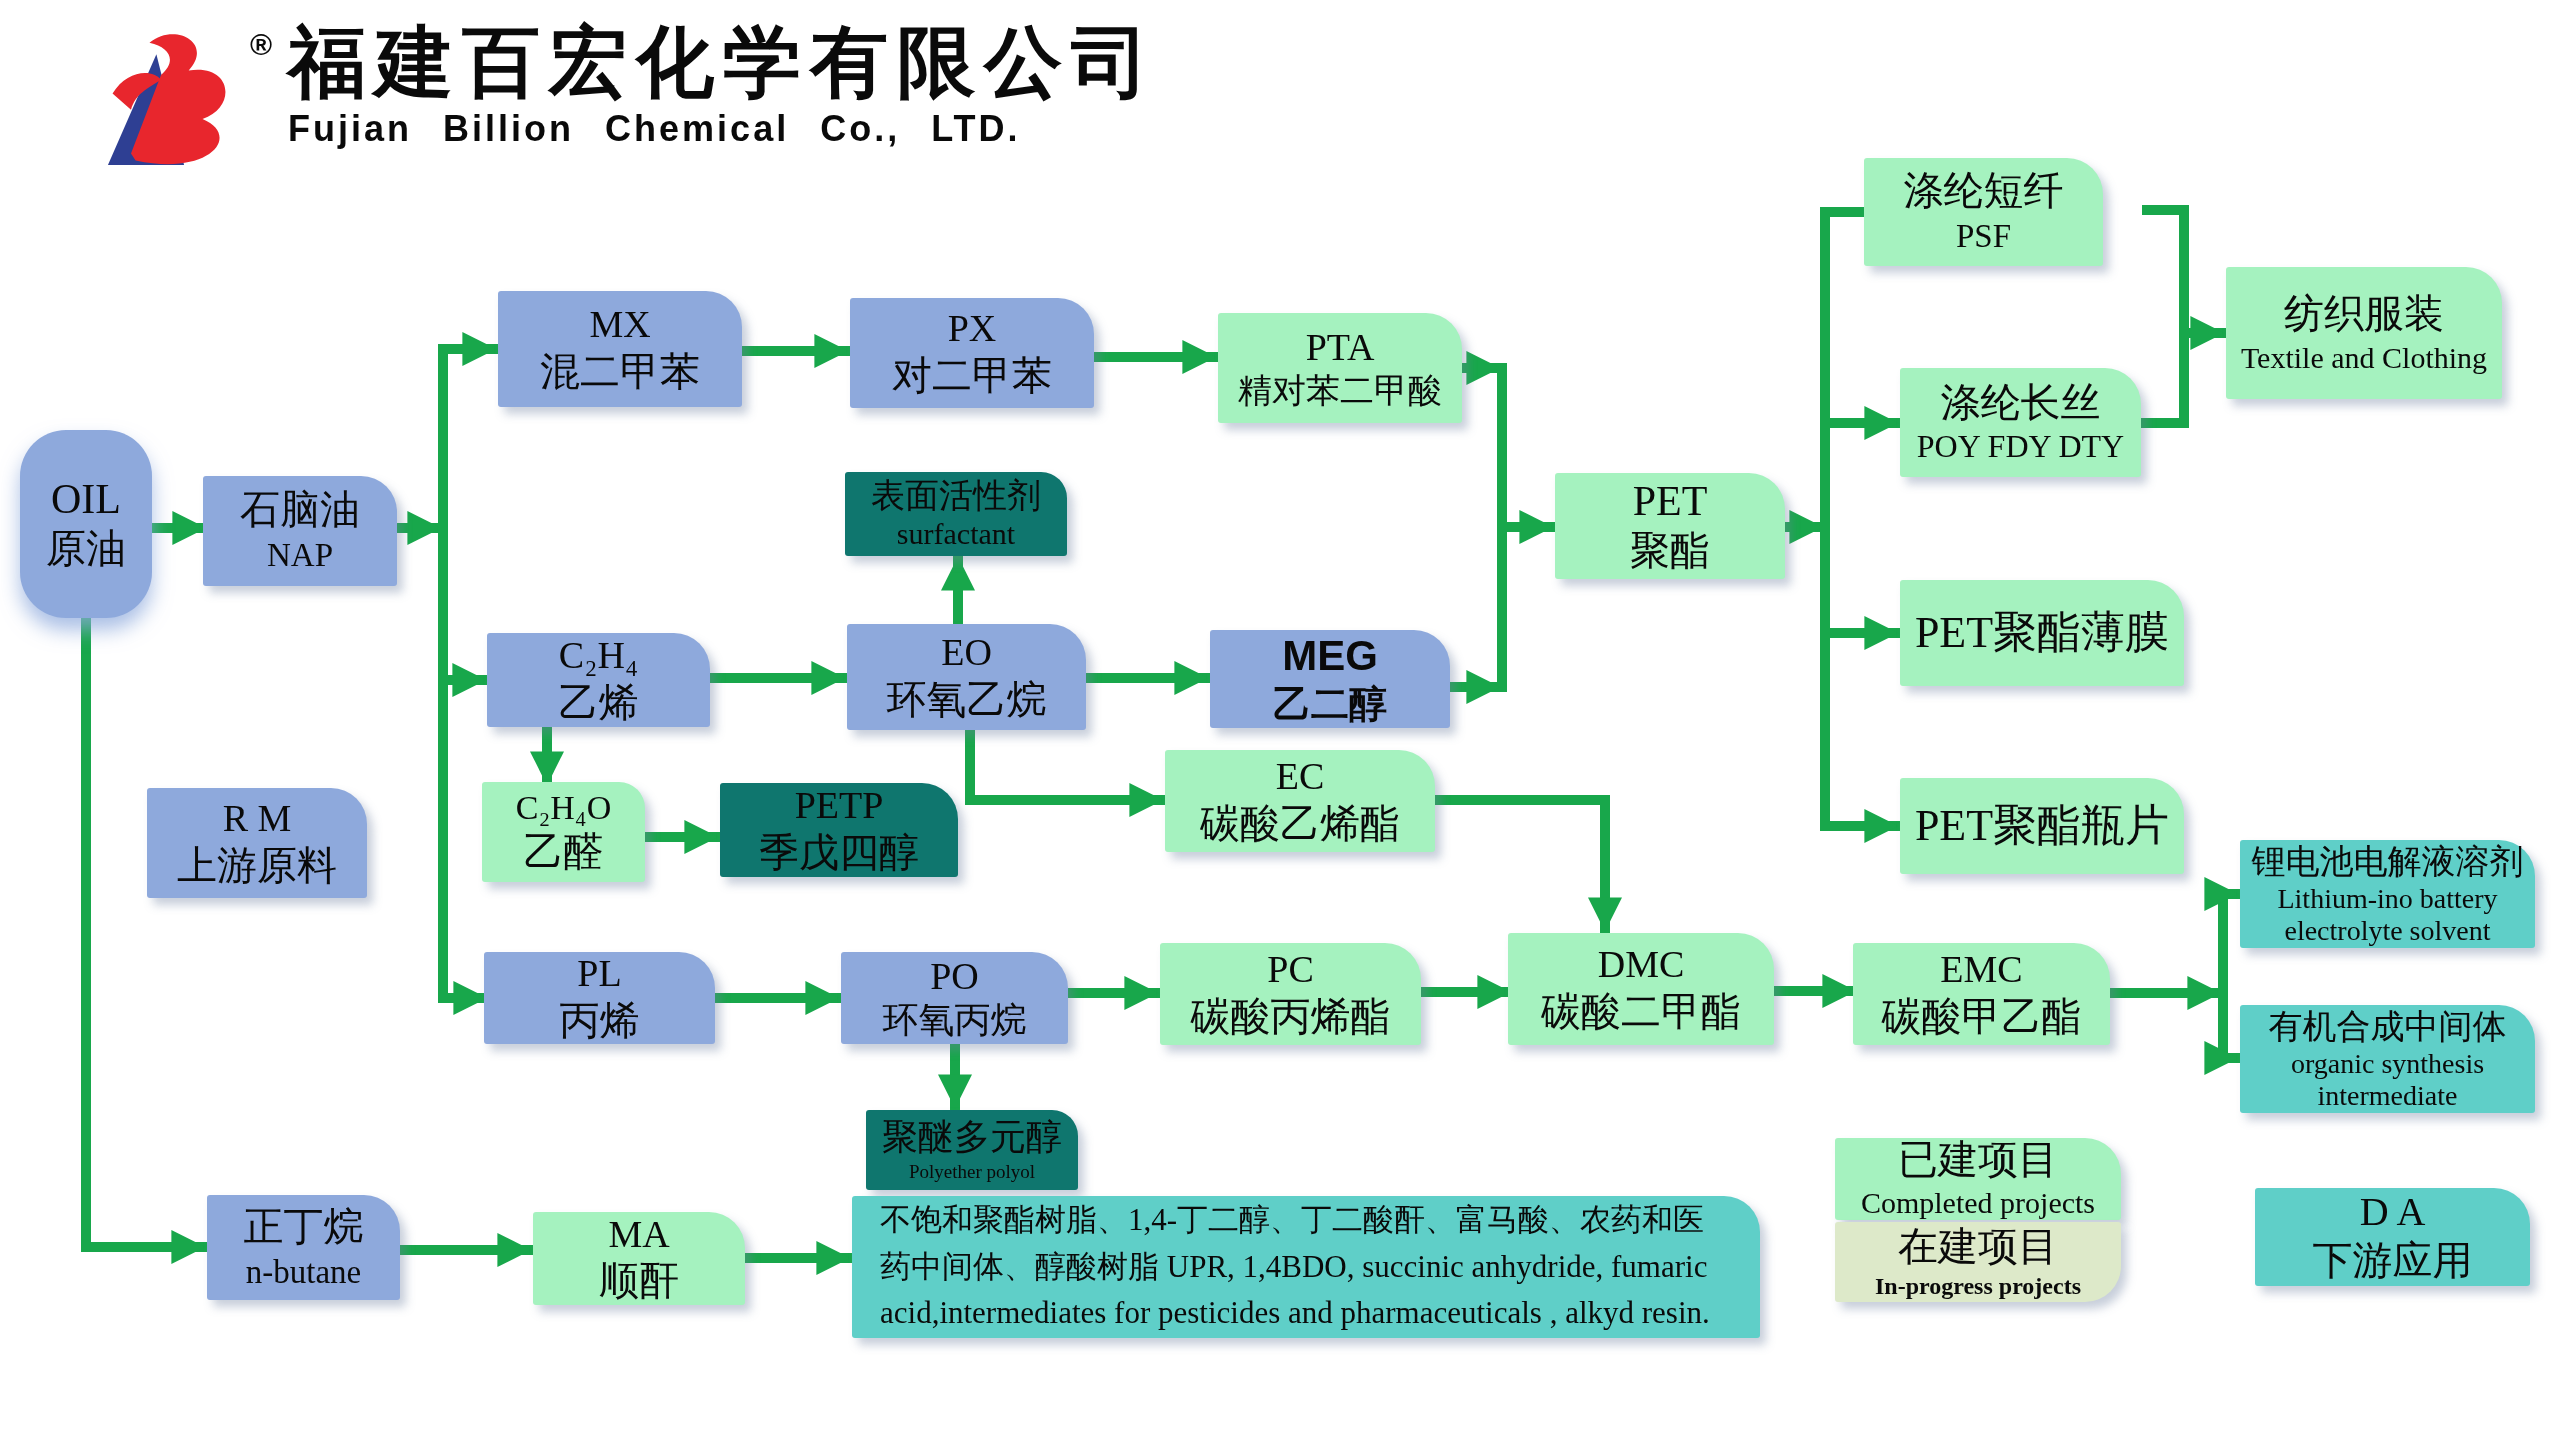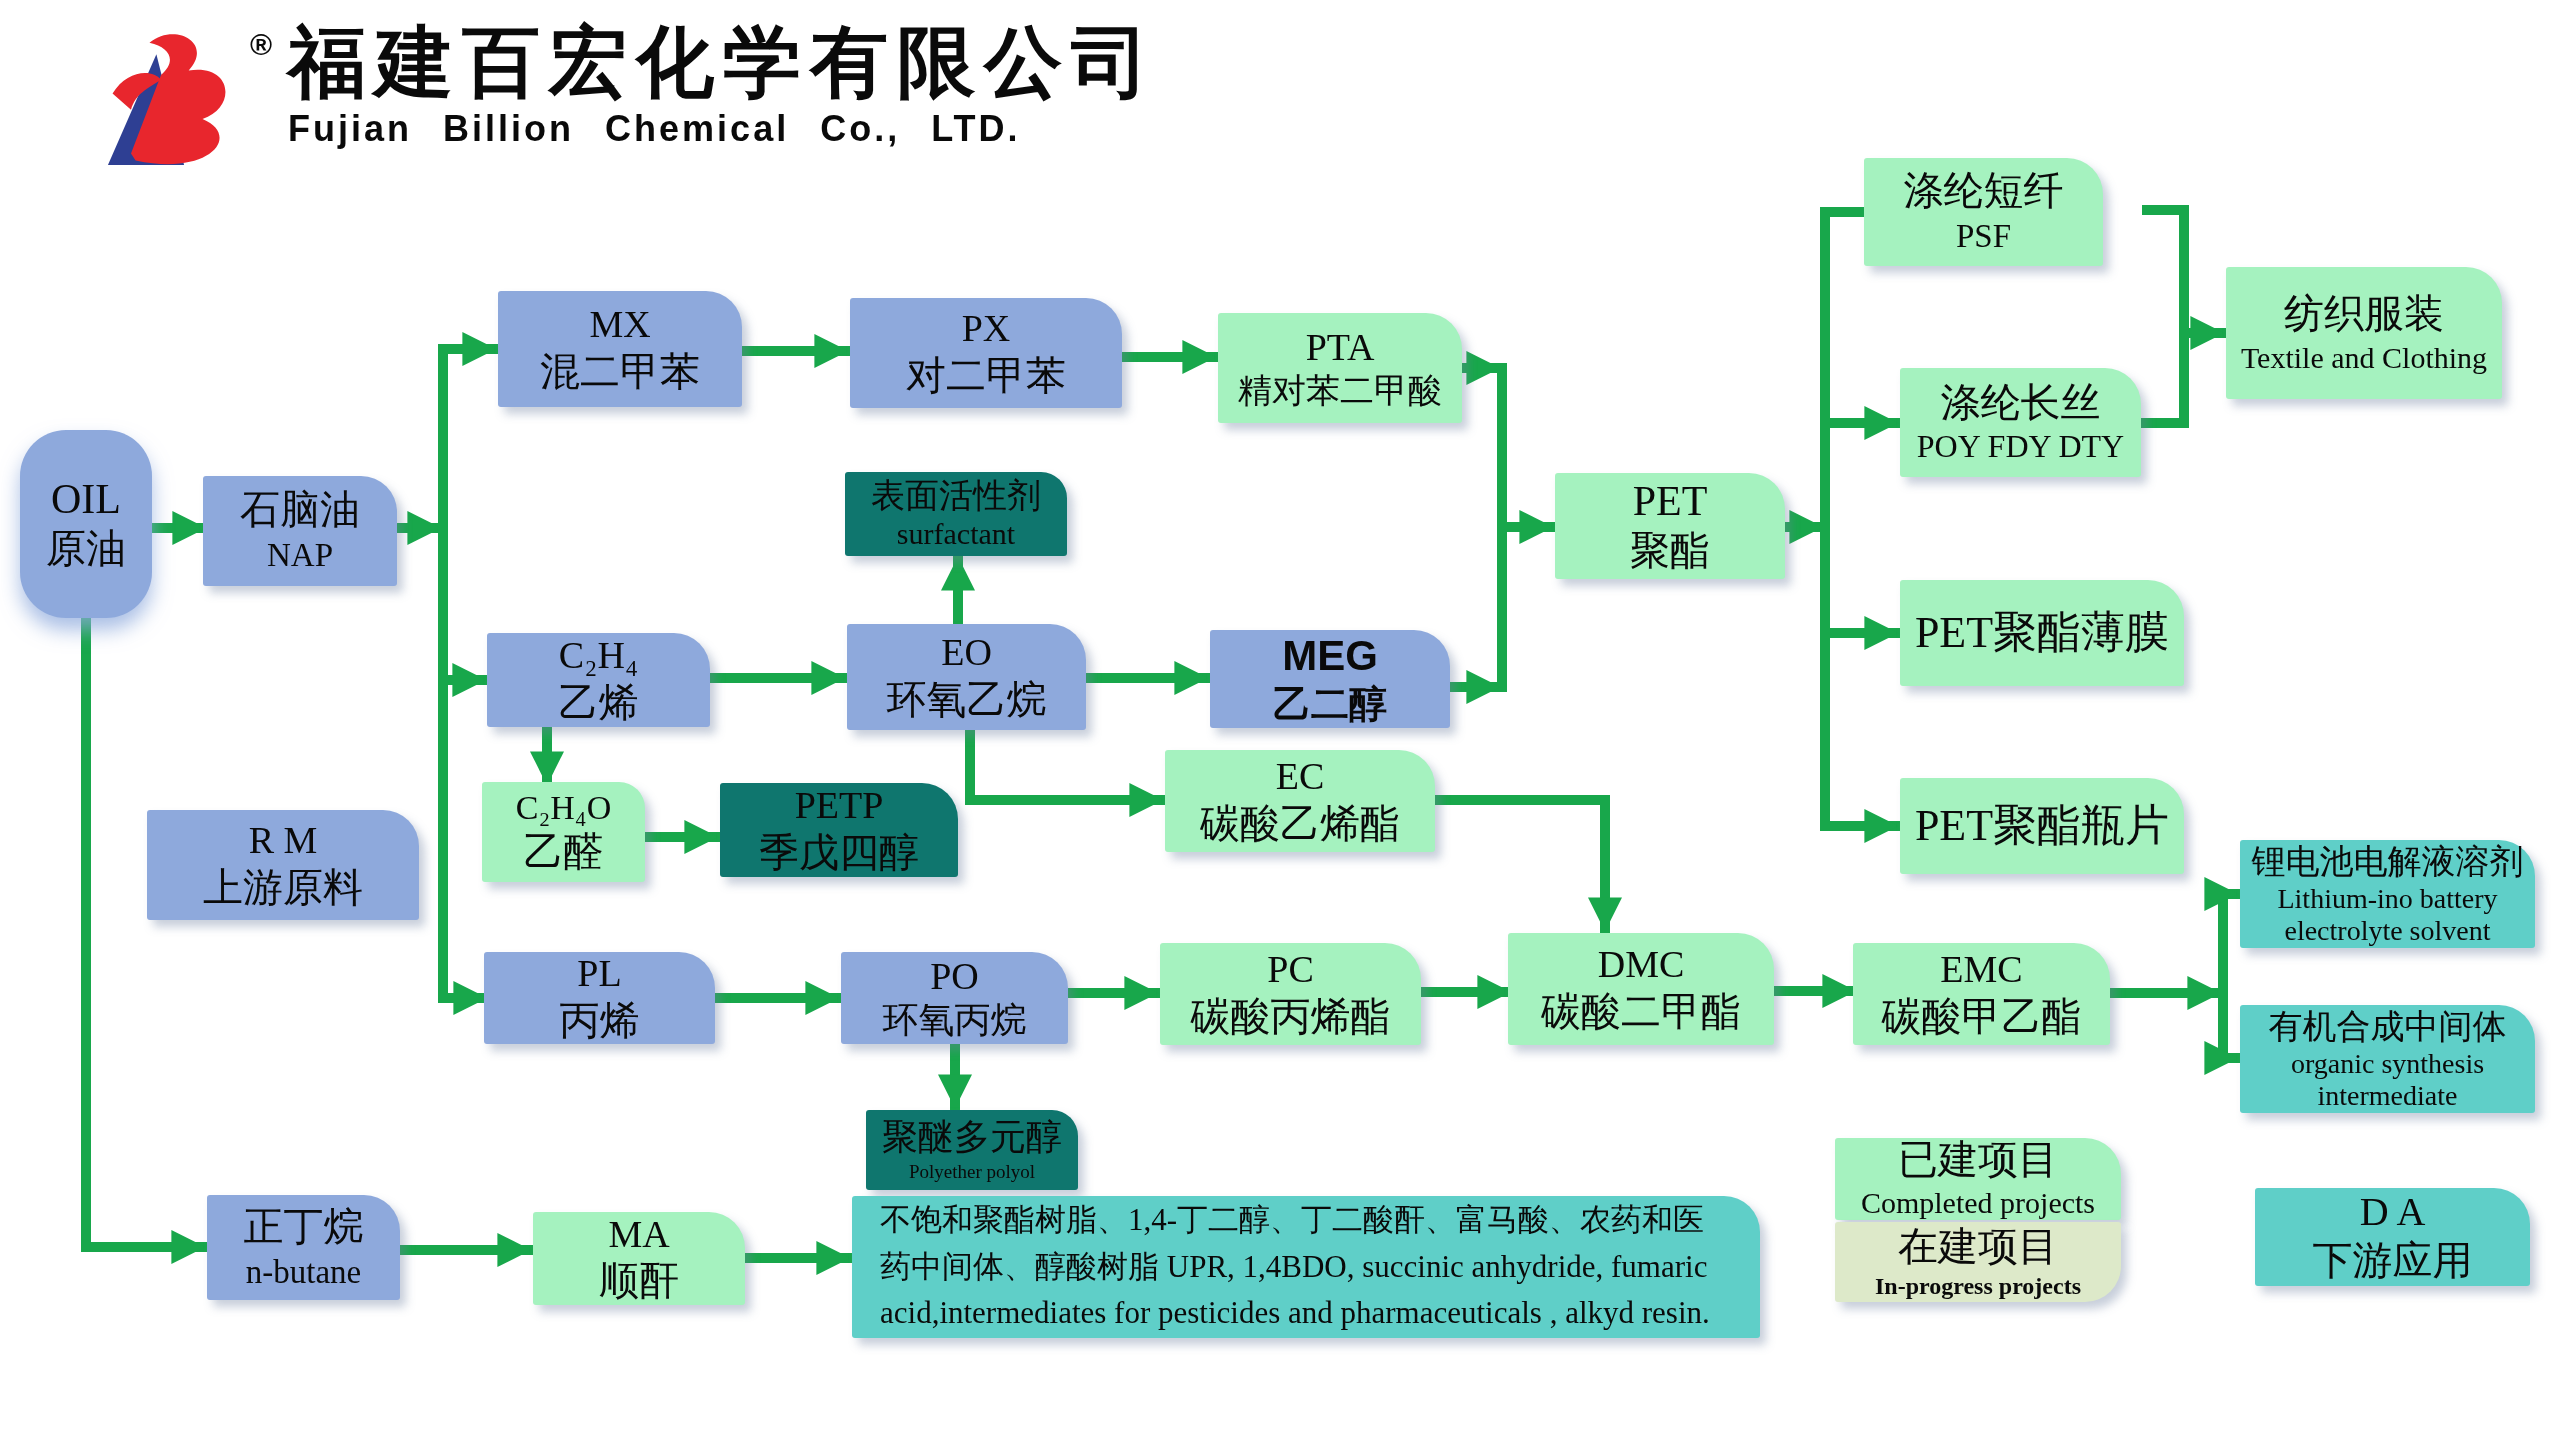--- a/index.html
+++ b/index.html
@@ -109,21 +109,21 @@
   <div class="node blue" style="left:203px;top:476px;width:194px;height:110px;">
     <div class="s">石脑油</div>
     <div class="t en">NAP</div>
   </div>
 
   <div class="node blue" style="left:498px;top:291px;width:244px;height:116px;">
     <div class="t">MX</div>
     <div class="s">混二甲苯</div>
   </div>
 
-  <div class="node blue" style="left:850px;top:298px;width:272px;height:110px;">
+  <div class="node blue" style="left:850px;top:298px;width:244px;height:110px;">
     <div class="t">PX</div>
     <div class="s">对二甲苯</div>
   </div>
 
   <div class="node green" style="left:1218px;top:313px;width:244px;height:110px;">
     <div class="t">PTA</div>
     <div class="s" style="font-size:34px">精对苯二甲酸</div>
   </div>
 
   <div class="node olive" style="left:845px;top:472px;width:222px;height:84px;border-radius:3px 26px 3px 3px;">
@@ -182,21 +182,21 @@
   <div class="node olive" style="left:720px;top:783px;width:238px;height:94px;">
     <div class="t">PETP</div>
     <div class="s">季戊四醇</div>
   </div>
 
   <div class="node green" style="left:1165px;top:750px;width:270px;height:102px;">
     <div class="t">EC</div>
     <div class="s">碳酸乙烯酯</div>
   </div>
 
-  <div class="node blue" style="left:147px;top:788px;width:272px;height:110px;margin-top:22px;">
+  <div class="node blue" style="left:147px;top:788px;width:220px;height:110px;">
     <div class="t">R M</div>
     <div class="s">上游原料</div>
   </div>
 
   <div class="node blue" style="left:484px;top:952px;width:231px;height:92px;">
     <div class="t">PL</div>
     <div class="s">丙烯</div>
   </div>
 
   <div class="node blue" style="left:841px;top:952px;width:227px;height:92px;">

